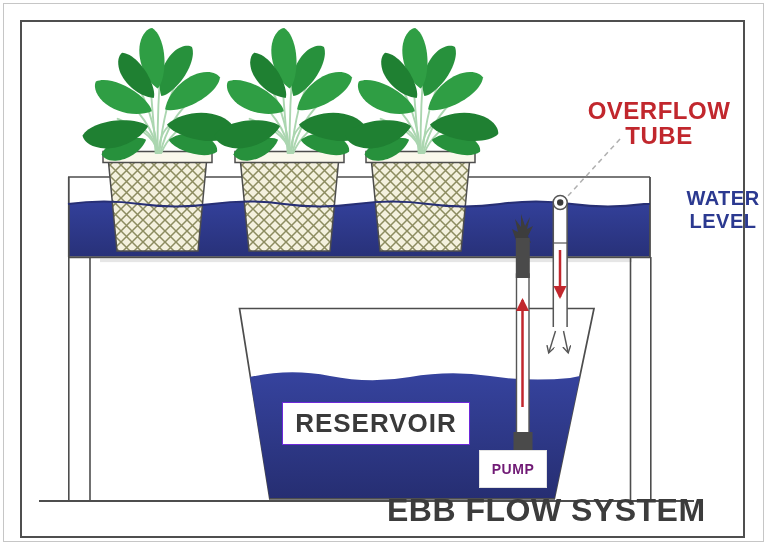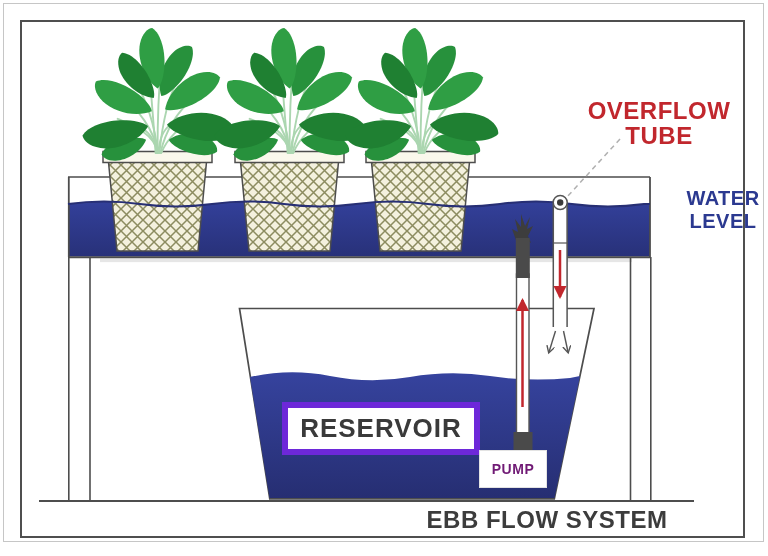--- a/index.html
+++ b/index.html
@@ -9,27 +9,27 @@
                 border:1px solid #c6c6c6;z-index:0;}
   #inner-frame{position:absolute;left:20px;top:20px;width:721px;height:514px;
                border:2px solid #4f4f4f;z-index:0;}
   #diagram-svg{position:absolute;left:0;top:0;z-index:1;}
   .label{position:absolute;font-weight:bold;z-index:2;}
   #overflow-label{left:544px;top:98px;width:230px;text-align:center;
                   color:#c1272d;font-size:24px;line-height:25px;letter-spacing:0.5px;}
   #waterlevel-label{left:648px;top:187px;width:150px;text-align:center;
                     color:#2b3990;font-size:20px;line-height:23px;letter-spacing:0.5px;}
   #reservoir-box{left:282px;top:402px;width:186px;height:41px;background:#ffffff;
-                 border:6px solid #6d28d9;display:flex;align-items:center;justify-content:center;
+                 border:1px solid #6d28d9;display:flex;align-items:center;justify-content:center;
                  color:#3a3a3a;font-size:26px;letter-spacing:1px;}
   #pump-box{left:479px;top:450px;width:66px;height:36px;background:#ffffff;
             border:1px solid #e3e3e3;display:flex;align-items:center;justify-content:center;
             color:#701a75;font-size:14px;letter-spacing:0.5px;}
-  #system-title{left:387px;top:506px;width:320px;text-align:center;
-                color:#3c3c3c;font-size:24px;letter-spacing:0.5px;}
+  #system-title{left:387px;top:492px;width:320px;text-align:left;
+                color:#3c3c3c;font-size:32px;letter-spacing:0.5px;}
 </style>
 </head>
 <body>
 
 <div id="stage">
   <div id="outer-border"></div>
   <div id="inner-frame"></div>
 
   <svg id="diagram-svg" width="768" height="556" viewBox="0 0 768 556">
     <defs>

